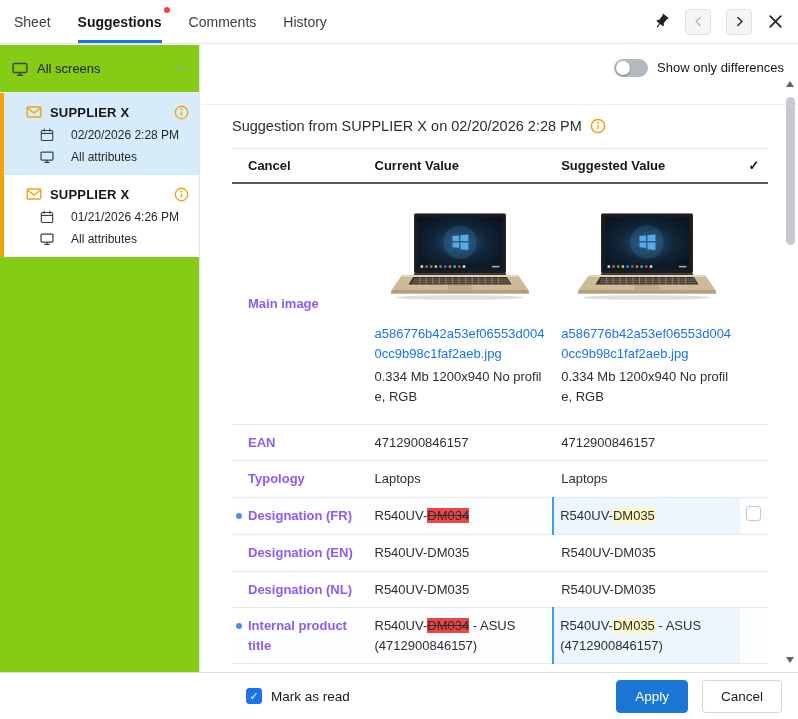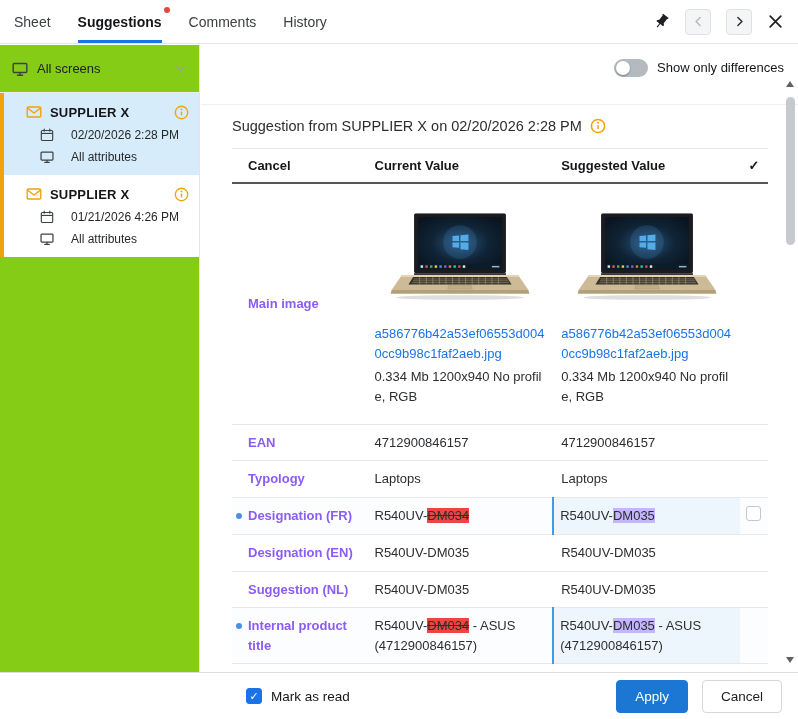--- a/index.html
+++ b/index.html
@@ -51,21 +51,21 @@
   .cmp-table th { text-align:left; font-size:13px; font-weight:700; color:#141619; padding:9px 8px; border-bottom:2px solid #53575c; }
   .cmp-table th:first-child { padding-left:16px; }
   .cmp-table th.chk { text-align:center; padding:9px 2px; cursor:pointer; }
   .cmp-table td { font-size:13px; color:#2c2e31; line-height:1.5; padding:8px 8px; border-bottom:1px solid #e6e8ea; vertical-align:middle; overflow:hidden; }
   .cell-field { padding-left:16px !important; }
   .field-label { font-weight:700; color:#8b5cf6; }
   tr.changed { background:#fbfdff; }
   .dot { display:inline-block; width:6px; height:6px; border-radius:50%; background:#4a90e2; margin:0 6px 2px -12px; vertical-align:middle; }
   .cell-value.suggested.changed { background:#eef6fd; border-left:2px solid #3d9be9; padding-left:6px; }
   .tok.removed { background:#ef4444; text-decoration:line-through; }
-  .tok.added { background:#c4b5fd; }
+  .tok.added { background:#fef9c3; }
   .cell-check { text-align:center; padding:8px 3px !important; }
   .row-checkbox { display:inline-block; width:15px; height:15px; border:1.5px solid #c3c8cd; border-radius:3px; background:#fff; cursor:pointer; }
 
   .img-block { padding:20px 0 8px; }
   .laptop-pic { width:150px; margin:0 auto; cursor:pointer; }
   .laptop-pic svg { display:block; width:150px; height:96px; }
   .file-link { display:block; margin-top:16px; color:#1a73e8; font-size:13px; line-height:1.55; word-break:break-all; text-decoration:none; cursor:pointer; }
   .file-meta { margin-top:3px; font-size:13px; line-height:1.55; color:#2c2e31; word-break:break-all; }
 
   
@@ -361,21 +361,21 @@
               <td class="cell-value suggested changed"><span class="tok">R540UV-</span><span class="tok added">DM035</span></td>
               <td class="cell-check"><span class="row-checkbox"></span></td>
             </tr>
             <tr>
               <td class="cell-field"><span class="field-label">Designation (EN)</span></td>
               <td class="cell-value current"><span class="tok">R540UV-DM035</span></td>
               <td class="cell-value suggested"><span class="tok">R540UV-DM035</span></td>
               <td class="cell-check"></td>
             </tr>
             <tr>
-              <td class="cell-field"><span class="field-label">Suggestion (NL)</span></td>
+              <td class="cell-field"><span class="field-label">Designation (NL)</span></td>
               <td class="cell-value current"><span class="tok">R540UV-DM035</span></td>
               <td class="cell-value suggested"><span class="tok">R540UV-DM035</span></td>
               <td class="cell-check"></td>
             </tr>
             <tr class="changed">
               <td class="cell-field"><span class="dot"></span><span class="field-label">Internal product title</span></td>
               <td class="cell-value current"><span class="tok">R540UV-</span><span class="tok removed">DM034</span><span class="tok"> - ASUS (4712900846157)</span></td>
               <td class="cell-value suggested changed"><span class="tok">R540UV-</span><span class="tok added">DM035</span><span class="tok"> - ASUS (4712900846157)</span></td>
               <td class="cell-check"></td>
             </tr>

